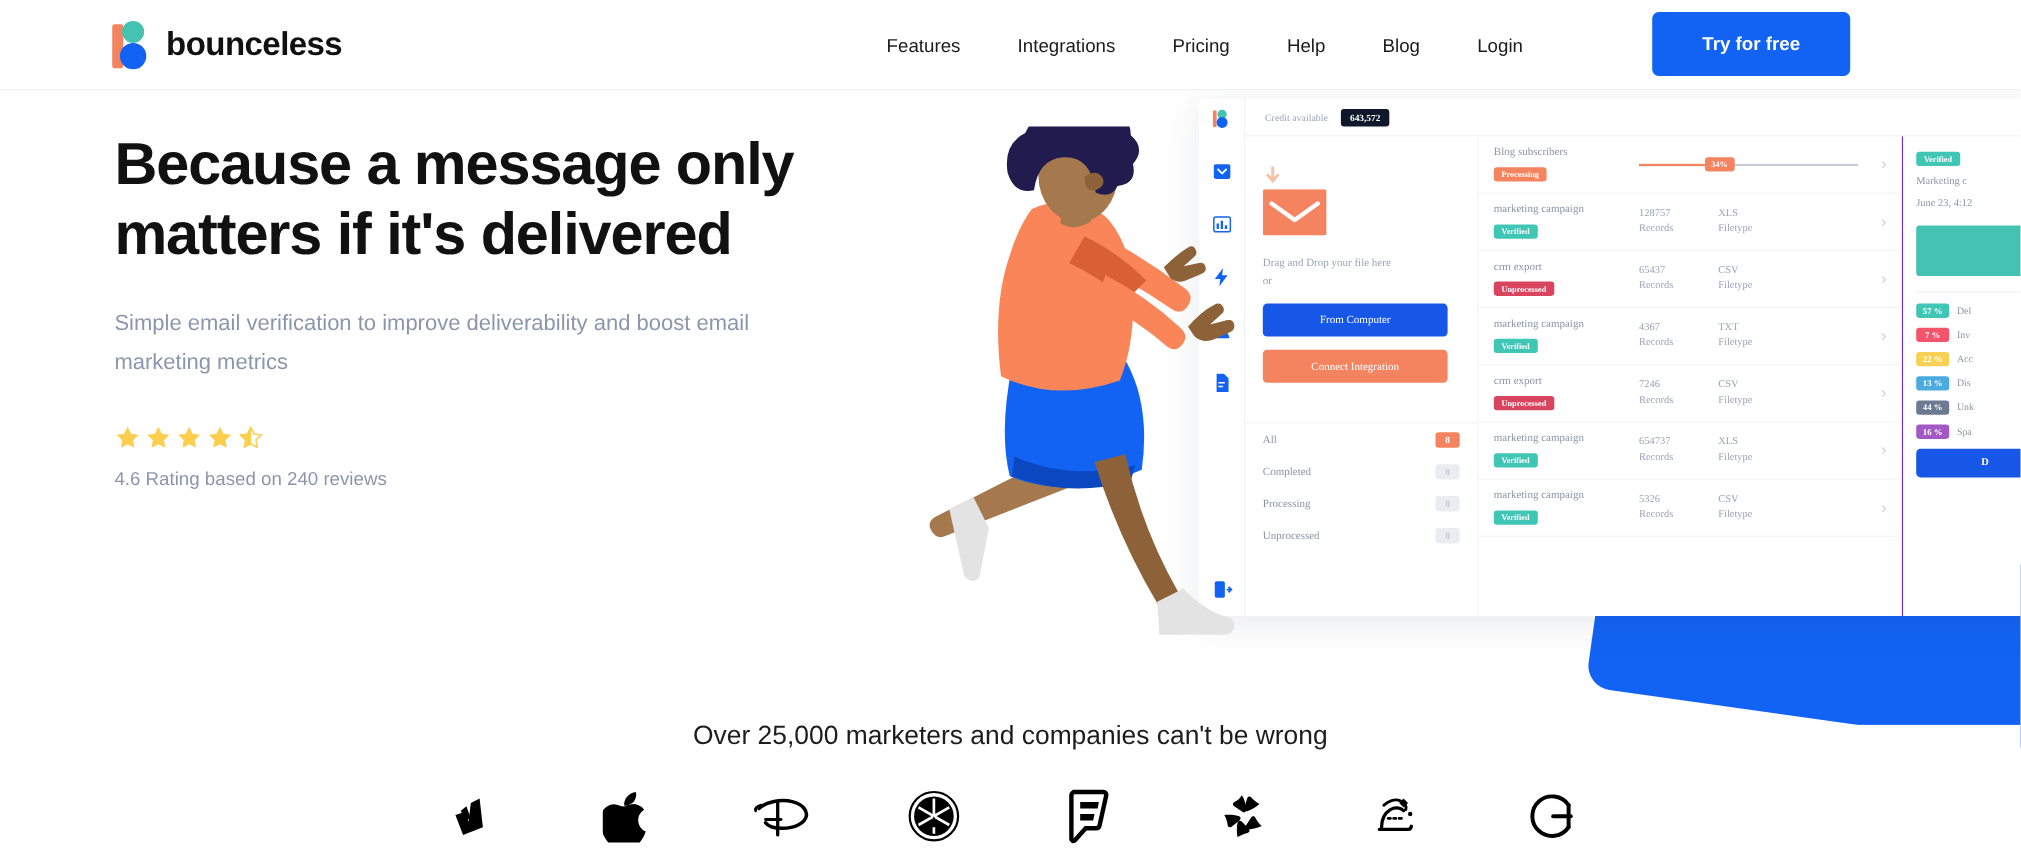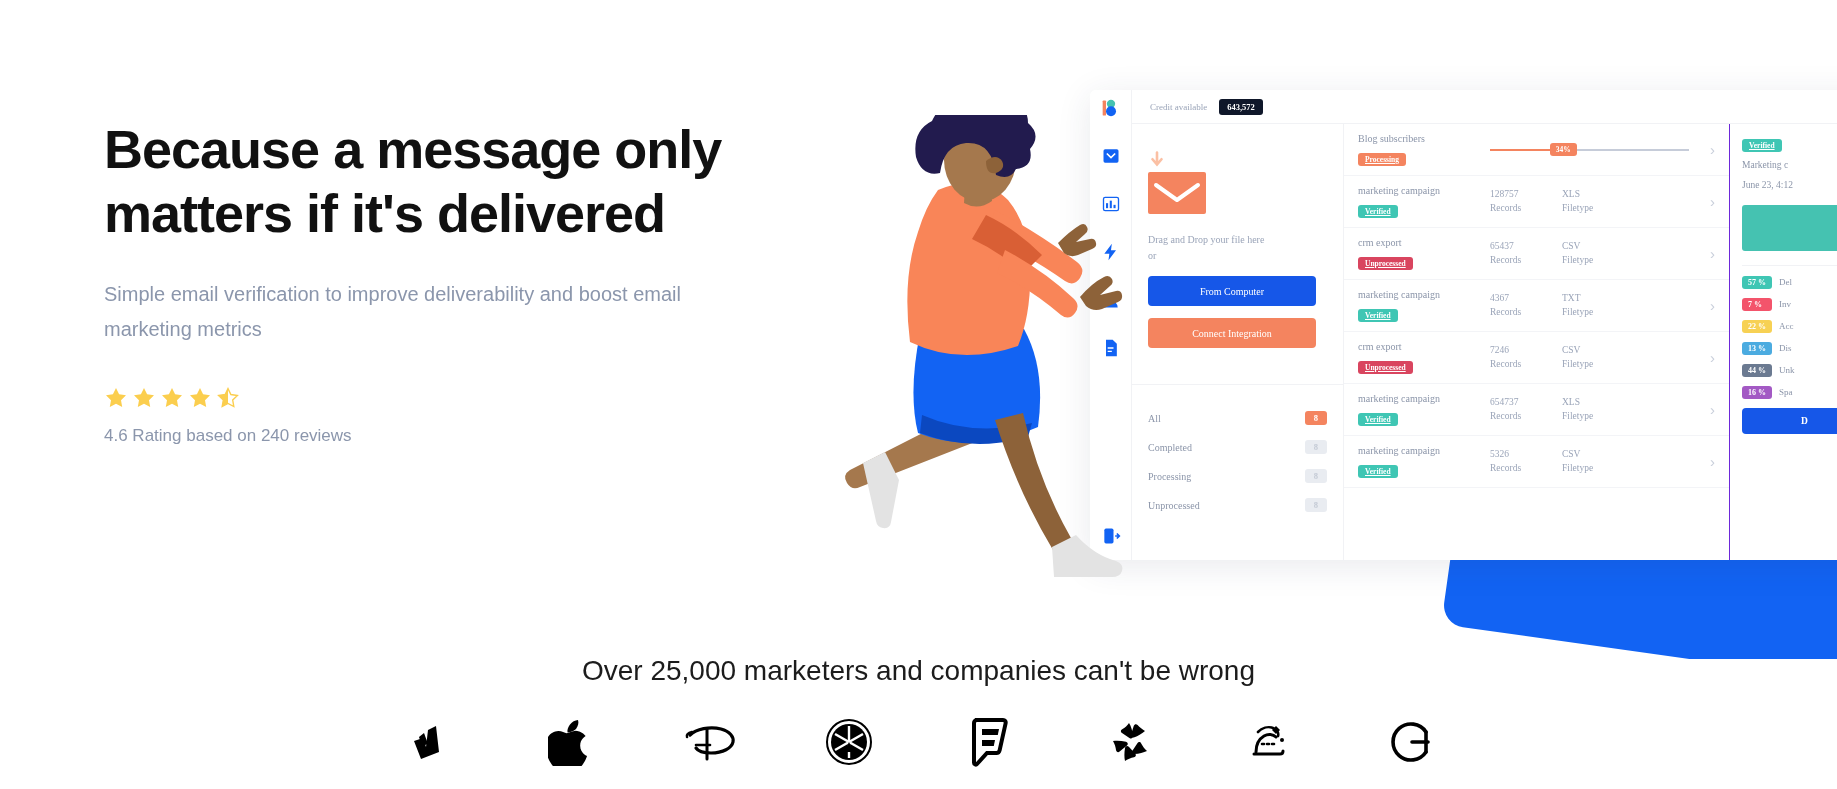--- a/index.html
+++ b/index.html
@@ -88,40 +88,40 @@
   .arrow-dl { width: 18px; height: 20px; display: block; margin-bottom: 2px; }
   .env-icon { width: 58px; height: 42px; display: block; margin-bottom: 18px; }
   .drop-txt { font-size: 10px; color: #9aa4b8; font-family: "Liberation Serif", serif; text-align: center; line-height: 1.6; }
   .dash-btn {
     width: 168px; height: 30px; border-radius: 4px; display: flex; align-items: center;
     justify-content: center; font-size: 10px; font-weight: 400; color: #fff;
     font-family: "Liberation Serif", serif; cursor: pointer; margin-top: 12px;
   }
   .dash-btn.blue { background: #1657E8; }
   .dash-btn.orange { background: #F4845F; }
-  #filter-list { border-top: 1px solid #f1f2f5; padding: 26px 16px 8px; margin-top: 18px; }
+  #filter-list { border-top: 1px solid #f1f2f5; padding: 8px 16px 8px; margin-top: 18px; }
   .filter-row { display: flex; align-items: center; justify-content: space-between; margin-bottom: 15px; }
   .filter-label { font-size: 10px; color: #8b95a9; font-family: "Liberation Serif", serif; }
   .filter-count {
     font-size: 8.5px; font-weight: 700; padding: 2px 9px; border-radius: 3px;
     font-family: "Liberation Serif", serif;
   }
   .filter-count.active { background: #F4845F; color: #fff; }
   .filter-count.idle { background: #e9ecf1; color: #c4cad5; }
 
   #table-col { flex: 1; min-width: 0; border-right: 1px solid #6d28d9; }
   .trow {
     display: flex; align-items: center; padding: 8px 14px; height: 52px;
     border-bottom: 1px solid #f3f4f7;
   }
   .t-name { width: 120px; flex-shrink: 0; }
   .t-title { font-size: 10px; color: #8b95a9; font-family: "Liberation Serif", serif; display: block; margin-bottom: 4px; }
   .t-badge {
     display: inline-block; font-size: 7.5px; font-weight: 700; color: #fff;
-    padding: 2px 7px; border-radius: 3px; font-family: "Liberation Serif", serif; text-decoration: underline;
+    padding: 2px 7px; border-radius: 3px; font-family: "Liberation Serif", serif;
   }
   .b-verified { background: #3FC6B4; }
   .b-processing { background: #F4845F; }
   .b-unprocessed { background: #D9455F; }
   .t-mid { flex: 1; display: flex; align-items: center; padding: 0 12px; min-width: 0; }
   .t-col { width: 72px; flex-shrink: 0; font-size: 9.5px; color: #9aa4b8; line-height: 1.45; font-family: "Liberation Serif", serif; }
   .t-chev { width: 14px; flex-shrink: 0; color: #c9cfdb; font-size: 15px; text-align: right; }
   .prog-wrap { flex: 1; display: flex; align-items: center; position: relative; height: 14px; }
   .prog-bg { position: absolute; left: 0; right: 0; height: 2px; background: #c6ccd9; top: 6px; }
   .prog-fill { position: absolute; left: 0; width: 34%; height: 2px; background: #F4845F; top: 6px; }
@@ -130,21 +130,21 @@
     font-weight: 700; padding: 2px 6px; border-radius: 3px; font-family: "Liberation Serif", serif;
   }
 
   #detail-col { width: 150px; flex-shrink: 0; padding: 10px 12px; }
   .det-title { font-size: 9.5px; color: #8b95a9; font-family: "Liberation Serif", serif; line-height: 1.5; margin-top: 6px; }
   .det-block { width: 125px; height: 46px; background: #45C2B1; border-radius: 3px; margin: 12px 0 14px; }
   .det-sep { border-top: 1px solid #f1f2f5; margin-bottom: 10px; }
   .stat-row { display: flex; align-items: center; gap: 7px; margin-bottom: 9px; }
   .stat-pill {
     font-size: 8px; font-weight: 700; color: #fff; padding: 2px 6px; border-radius: 3px;
-    min-width: 30px; text-align: left; font-family: "Liberation Serif", serif;
+    min-width: 30px; text-align: center; font-family: "Liberation Serif", serif;
   }
   .stat-label { font-size: 9px; color: #8b95a9; font-family: "Liberation Serif", serif; white-space: nowrap; }
   .det-btn {
     width: 125px; height: 26px; background: #1657E8; color: #fff; border-radius: 4px;
     display: flex; align-items: center; justify-content: center; font-size: 9.5px;
     font-weight: 700; font-family: "Liberation Serif", serif; margin-top: 6px; cursor: pointer;
   }
 
   #blue-shape {
     position: absolute; right: -30px; bottom: 105px; width: 430px; height: 165px;
@@ -152,34 +152,55 @@
     transform-origin: right bottom; z-index: 10;
   }
   #shape-mask {
     position: absolute; right: 0; bottom: 0; width: 460px; height: 130px;
     background: #fff; z-index: 12;
   }
 
   
   #proof-text {
     position: absolute; left: 0; right: 0; top: 655px; text-align: center;
-    font-size: 28px; color: #1c1c1c; z-index: 30;
+    font-size: 24px; color: #1c1c1c; z-index: 30;
   }
   #logo-strip {
     position: absolute; left: 0; right: 0; top: 715px; display: flex;
     justify-content: center; align-items: center; gap: 86px; z-index: 30;
   }
   .brand { width: 54px; height: 54px; display: flex; align-items: center; justify-content: center; }
   .brand svg { display: block; }
 </style>
 </head>
 <body>
 
 <div id="page">
 
+  <div id="header">
+    <div class="logo-wrap">
+      <div class="logo-mark">
+        <div class="logo-bar"></div>
+        <div class="logo-circ-top"></div>
+        <div class="logo-circ-bot"></div>
+      </div>
+      <span class="logo-text">bounceless</span>
+    </div>
+
+    <div id="nav">
+      <span class="nav-item">Features</span>
+      <span class="nav-item">Integrations</span>
+      <span class="nav-item">Pricing</span>
+      <span class="nav-item">Help</span>
+      <span class="nav-item">Blog</span>
+      <span class="nav-item">Login</span>
+    </div>
+
+    <div id="try-btn">Try for free</div>
+  </div>
 
   <div id="hero-left">
     <h1 id="headline">
       <span>Because a message only</span><br>
       <span>matters if it's delivered</span>
     </h1>
     <p id="subhead">Simple email verification to improve deliverability and boost email marketing metrics</p>
 
     <div id="rating-wrap">
       <div id="stars">

